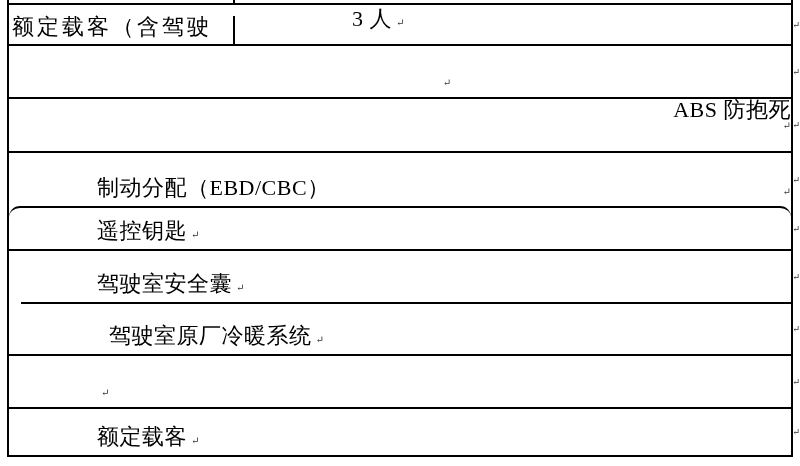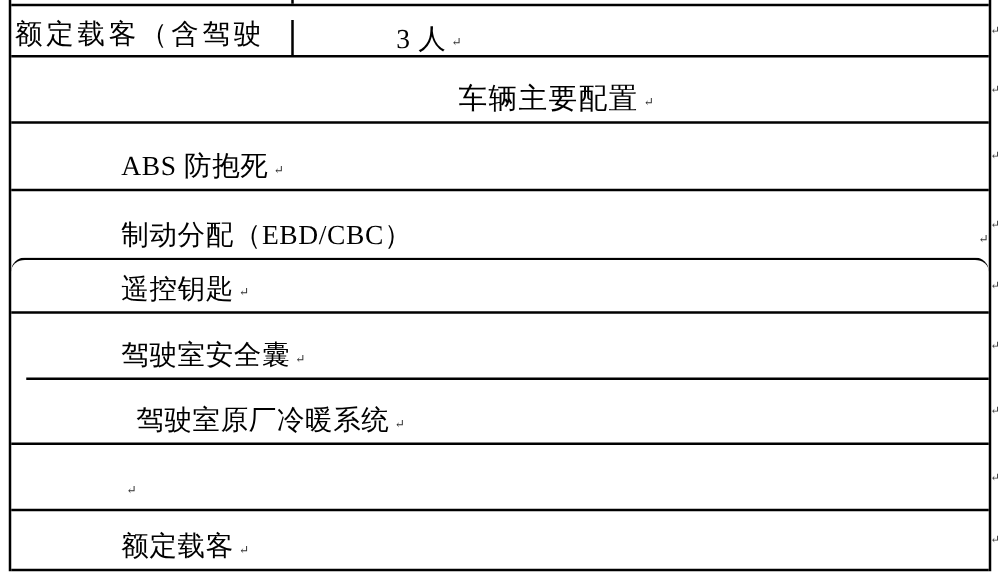--- a/index.html
+++ b/index.html
@@ -27,36 +27,36 @@
     border-top: 2px solid #000;
     display: flex;
     align-items: flex-end;
     font-size: 22px;
     letter-spacing: 0.5px;
     line-height: 1;
   }
   .row.stub { height: 3px; border-top: none; align-items: stretch; }
   .row.r1 { height: 41px; }
   .row.r2 { height: 53px; }
-  .row.r3 { height: 54px; }
+  .row.r3 { height: 54px; flex-direction: column; }
   .row.r4 { height: 55px; justify-content: space-between; }
   .row.r5 { height: 43px; border-radius: 11px; }
   .row.r6 { height: 53px; }
   .row.r7 { height: 52px; margin-left: 12px; }
   .row.r8 { height: 53px; }
   .row.r9 { height: 50px; border-bottom: 2px solid #000; }
   .cell { box-sizing: border-box; display: flex; align-items: flex-end; }
   .left-col {
     width: 226px;
     border-right: 2px solid #000;
     flex: none;
   }
   .rest { flex: 1; }
   .seat-label { padding: 0 0 6px 3px; letter-spacing: 3px; }
-  .seat-value { padding: 0 0 2px 82px; }
+  .seat-value { padding: 0 0 14px 82px; margin-left: 35px; }
   .title-row {
     justify-content: center;
     padding-left: 90px;
     padding-bottom: 7px;
     font-size: 23px;
     letter-spacing: 1px;
   }
   .feature-row { padding-left: 88px; padding-bottom: 7px; }
   .pmark {
     font-size: 10px;
@@ -92,21 +92,20 @@
         <span>额定载客（含驾驶</span>
       </div>
       <div class="cell rest seat-value">
         <span>3 人</span>
         <span class="pmark">↵</span>
       </div>
       <span class="rowend">↵</span>
     </div>
 
     <div class="row r2 title-row">
-      <span>车辆主要配置</span>
       <span class="pmark">↵</span>
       <span class="rowend">↵</span>
     </div>
 
     <div class="row r3 feature-row">
       <span>ABS 防抱死</span>
       <span class="pmark">↵</span>
       <span class="rowend">↵</span>
     </div>
 

